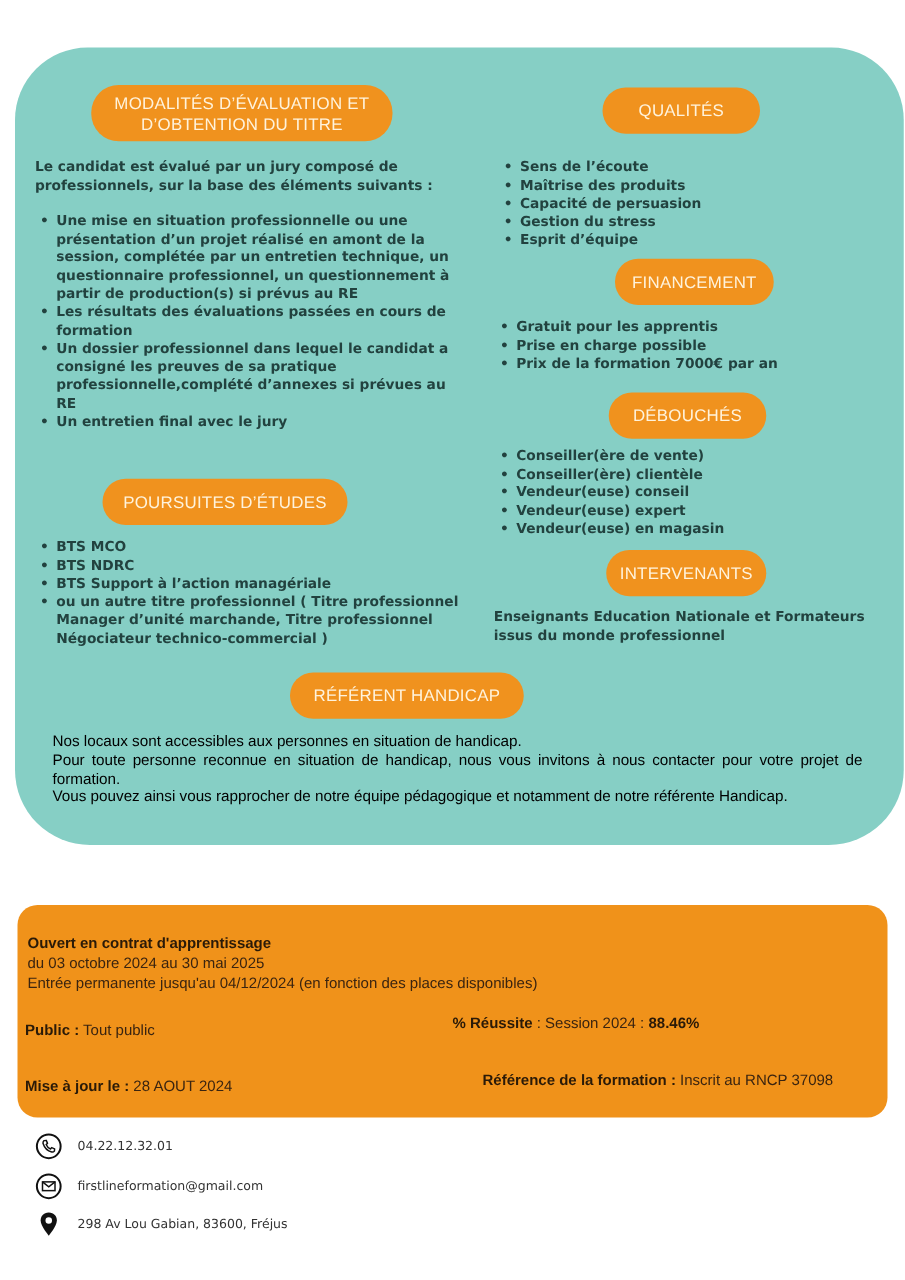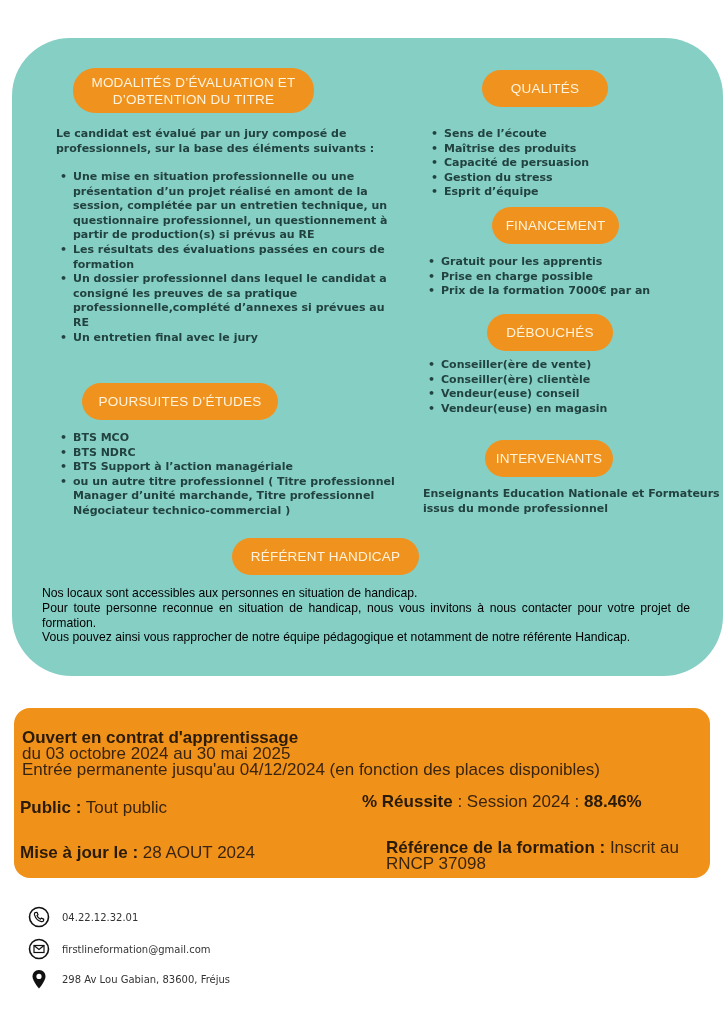--- a/index.html
+++ b/index.html
@@ -8,32 +8,32 @@
   .teal-card {
     position: absolute; left: 12px; top: 38px; width: 711px; height: 638px;
     background: #86cfc5; border-radius: 58px 58px 60px 60px;
   }
   .pill {
     position: absolute; background: #f0921e; color: #fff3dc;
     border-radius: 22px; display: flex; align-items: center; justify-content: center;
     text-align: left; font-family: "Liberation Sans", sans-serif; font-size: 13.5px; letter-spacing: 0.2px;
     line-height: 17px; text-transform: none;
   }
-  .txt { position: absolute; font-family: "DejaVu Sans", sans-serif; font-weight: bold; font-size: 11px; line-height: 14.6px; color: #22423f; margin-left: 28px; }
+  .txt { position: absolute; font-family: "DejaVu Sans", sans-serif; font-weight: bold; font-size: 11px; line-height: 14.6px; color: #22423f; }
   ul.blist { list-style: none; margin: 0; padding: 0; }
   ul.blist li { position: relative; padding-left: 16px; }
   ul.blist li::before { content: "•"; position: absolute; left: 3px; top: 0; }
 
   .handicap-text { position: absolute; left: 42px; top: 586px; width: 648px; font-family: "Liberation Sans", sans-serif; font-size: 12.2px; line-height: 14.8px; color: #000000; text-align: justify; }
   .handicap-text p { margin: 0; }
 
   .orange-box {
-    position: absolute; left: 14px; top: 708px; width: 696px; height: 170px;
+    position: absolute; left: 14px; top: 724px; width: 696px; height: 170px;
     background: #f0921a; border-radius: 16px;
-    font-family: "Liberation Sans", sans-serif; color: #3a2410; font-size: 17px;
+    font-family: "Liberation Sans", sans-serif; color: #3a2410; font-size: 12px;
   }
   .ob { position: absolute; line-height: 16px; }
   .ob b { color: #2a1a08; }
 
   .contact { position: absolute; left: 28px; font-family: "DejaVu Sans", sans-serif; font-size: 10px; color: #333333; display: flex; align-items: center; }
   .contact .ic { width: 22px; height: 22px; margin-right: 12px; display: inline-flex; align-items: center; justify-content: center; }
 </style>
 </head>
 <body>
 
@@ -90,20 +90,21 @@
 </div>
 
 <div class="pill" style="left:487px; top:314px; width:126px; height:37px;">
   <span>DÉBOUCHÉS</span>
 </div>
 <div class="txt" style="left:397px; top:358px; width:310px;">
   <ul class="blist">
     <li>Conseiller(ère de vente)</li>
     <li>Conseiller(ère) clientèle</li>
     <li>Vendeur(euse) conseil</li>
+    <li>Vendeur(euse) expert</li>
     <li>Vendeur(euse) en magasin</li>
   </ul>
 </div>
 
 <div class="pill" style="left:485px; top:440px; width:128px; height:37px;">
   <span>INTERVENANTS</span>
 </div>
 <div class="txt" style="left:395px; top:487px; width:320px;">Enseignants  Education Nationale et Formateurs issus du monde professionnel</div>
 
 <div class="pill" style="left:232px; top:538px; width:187px; height:37px;">

